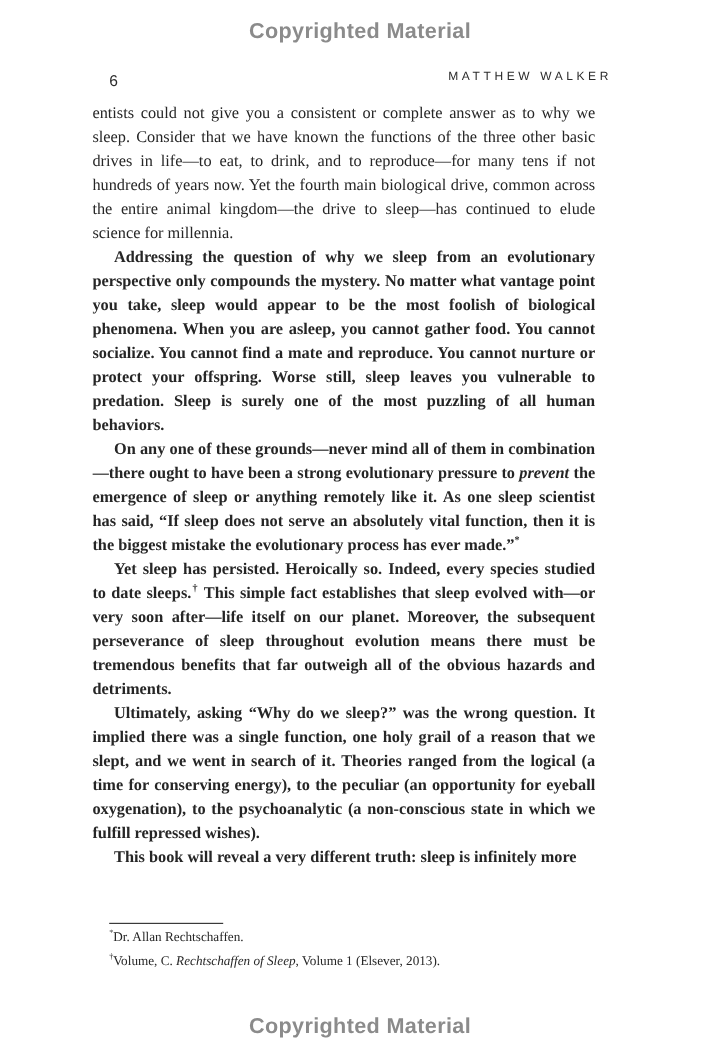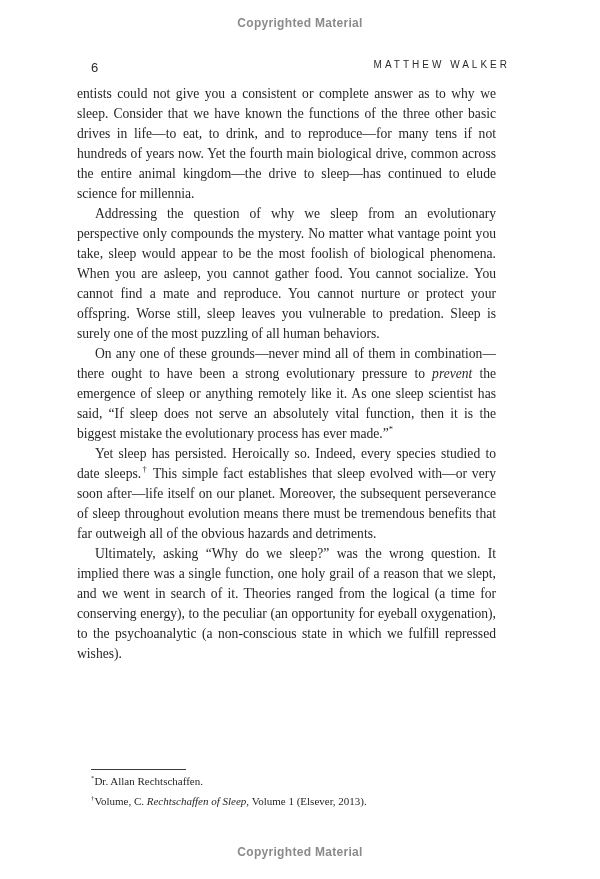--- a/index.html
+++ b/index.html
@@ -13,21 +13,21 @@
     color: #262626;
     overflow: hidden;
   }
   .copyright {
     position: absolute;
     left: 0;
     right: 0;
     text-align: center;
     font-family: "Liberation Sans", sans-serif;
     font-weight: bold;
-    font-size: 12px;
+    font-size: 18px;
     color: #8b8b8b;
     letter-spacing: 0.3px;
   }
   .copyright.top { top: 16px; }
   .copyright.bottom { top: 845px; }
   .header-row {
     position: absolute;
     top: 59px;
     left: 91px;
     right: 90px;
@@ -55,21 +55,21 @@
     top: 84px;
     left: 77px;
     width: 419px;
     height: 676px;
     font-size: 13.6px;
     line-height: 20px;
     text-align: justify;
     overflow: hidden;
   }
   .body-text p { text-indent: 0; }
-  .body-text p.indent { text-indent: 18px; }
+  .body-text p.indent { text-indent: 18px; font-weight: bold; }
   .body-text sup, .footnotes sup {
     font-size: 0.62em;
     vertical-align: super;
     line-height: 0;
   }
   .footnote-rule {
     position: absolute;
     top: 769px;
     left: 91px;
     width: 95px;
@@ -95,20 +95,21 @@
     <span class="page-number">6</span>
     <div class="running-header">MATTHEW WALKER</div>
   </div>
 
   <div class="body-text">
       <p class=""><span>entists could not give you a consistent or complete answer as to why we sleep. Consider that we have known the functions of the three other basic drives in life—to eat, to drink, and to reproduce—for many tens if not hundreds of years now. Yet the fourth main biological drive, common across the entire animal kingdom—the drive to sleep—has continued to elude science for millennia.</span></p>
       <p class="indent"><span>Addressing the question of why we sleep from an evolutionary perspective only compounds the mystery. No matter what vantage point you take, sleep would appear to be the most foolish of biological phenomena. When you are asleep, you cannot gather food. You cannot socialize. You cannot find a mate and reproduce. You cannot nurture or protect your offspring. Worse still, sleep leaves you vulnerable to predation. Sleep is surely one of the most puzzling of all human behaviors.</span></p>
       <p class="indent"><span>On any one of these grounds—never mind all of them in combination—there ought to have been a strong evolutionary pressure to </span><i>prevent</i><span> the emergence of sleep or anything remotely like it. As one sleep scientist has said, “If sleep does not serve an absolutely vital function, then it is the biggest mistake the evolutionary process has ever made.”</span><sup>*</sup></p>
       <p class="indent"><span>Yet sleep has persisted. Heroically so. Indeed, every species studied to date sleeps.</span><sup>†</sup><span> This simple fact establishes that sleep evolved with—or very soon after—life itself on our planet. Moreover, the subsequent perseverance of sleep throughout evolution means there must be tremendous benefits that far outweigh all of the obvious hazards and detriments.</span></p>
       <p class="indent"><span>Ultimately, asking “Why do we sleep?” was the wrong question. It implied there was a single function, one holy grail of a reason that we slept, and we went in search of it. Theories ranged from the logical (a time for conserving energy), to the peculiar (an opportunity for eyeball oxygenation), to the psychoanalytic (a non-conscious state in which we fulfill repressed wishes).</span></p>
+      <p class="indent"><span>This book will reveal a very different truth: sleep is infinitely more</span></p>
     </div>
 
   <div class="footnote-rule"></div>
 
   <div class="footnotes">
       <p class=""><sup>*</sup><span>Dr. Allan Rechtschaffen.</span></p>
       <p class=""><sup>†</sup><span>Volume, C. </span><i>Rechtschaffen of Sleep</i><span>, Volume 1 (Elsever, 2013).</span></p>
     </div>
 
   <div class="copyright bottom">Copyrighted Material</div>

